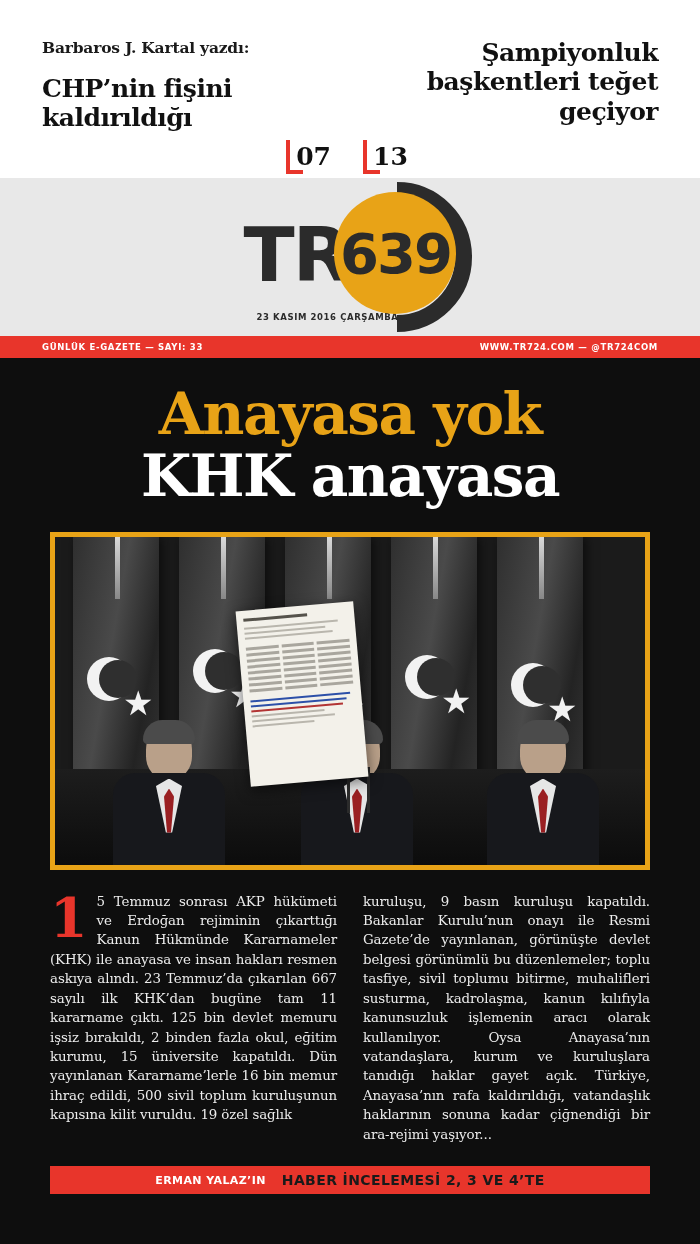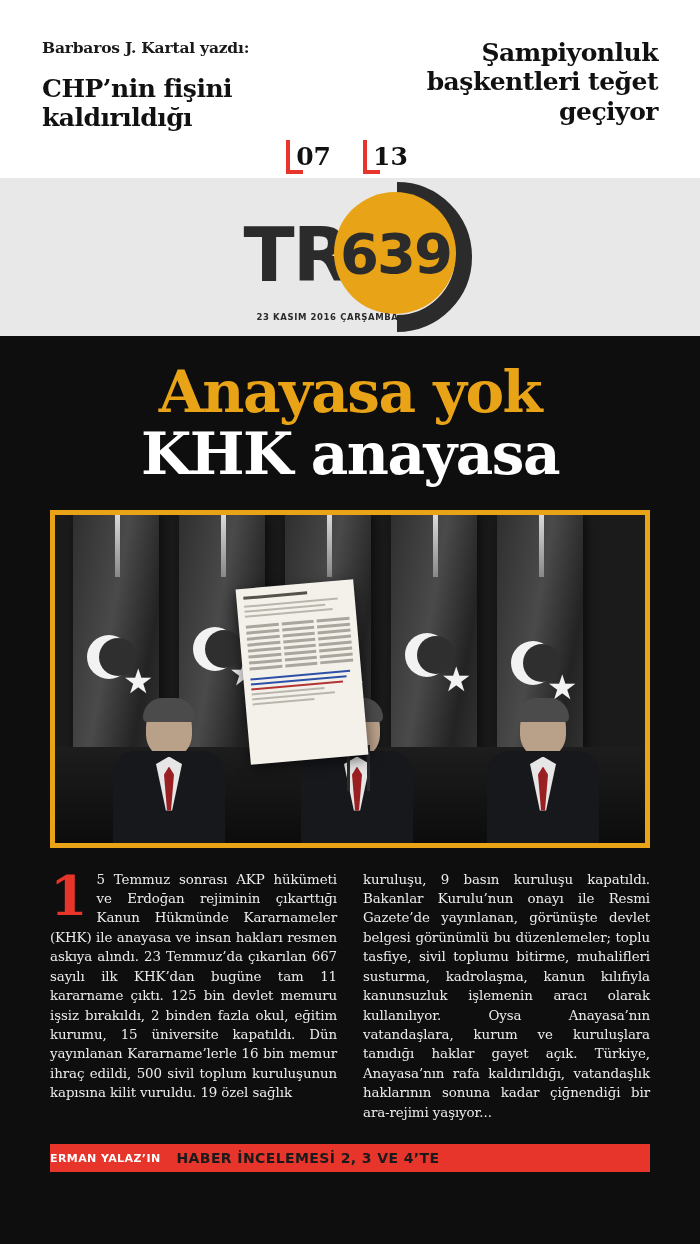--- a/index.html
+++ b/index.html
@@ -328,20 +328,21 @@
     margin: 4px 9px 0 0;
   }
 
   
   .footbar {
     margin: 22px 50px 0 50px;
     height: 28px;
     background: #e8352b;
     display: flex;
     align-items: center;
+    justify-content: center;
     gap: 16px;
   }
   .footbar .b {
     font-family: "DejaVu Sans", sans-serif;
     font-weight: bold;
     font-size: 11px;
     color: #fff;
     letter-spacing: 0.4px;
   }
   .footbar .y {
@@ -375,20 +376,24 @@
     <div class="logo-arc"></div>
     <div class="logo-wrap">
       <div class="logo-tr">TR</div>
       <div class="logo-circle">
         <span class="logo-724">639</span>
       </div>
     </div>
     <div class="mast-date">23 KASIM 2016 ÇARŞAMBA</div>
   </div>
 
+  <div class="redstrip">
+    <span>GÜNLÜK E-GAZETE — SAYI: 33</span>
+    <span>WWW.TR724.COM — @TR724COM</span>
+  </div>
 
   <div class="black">
 
     <div class="headline">
       <span class="l1">Anayasa yok</span>
       <span class="l2">KHK anayasa</span>
     </div>
 
     <div class="photo">
       <div class="flagband">

